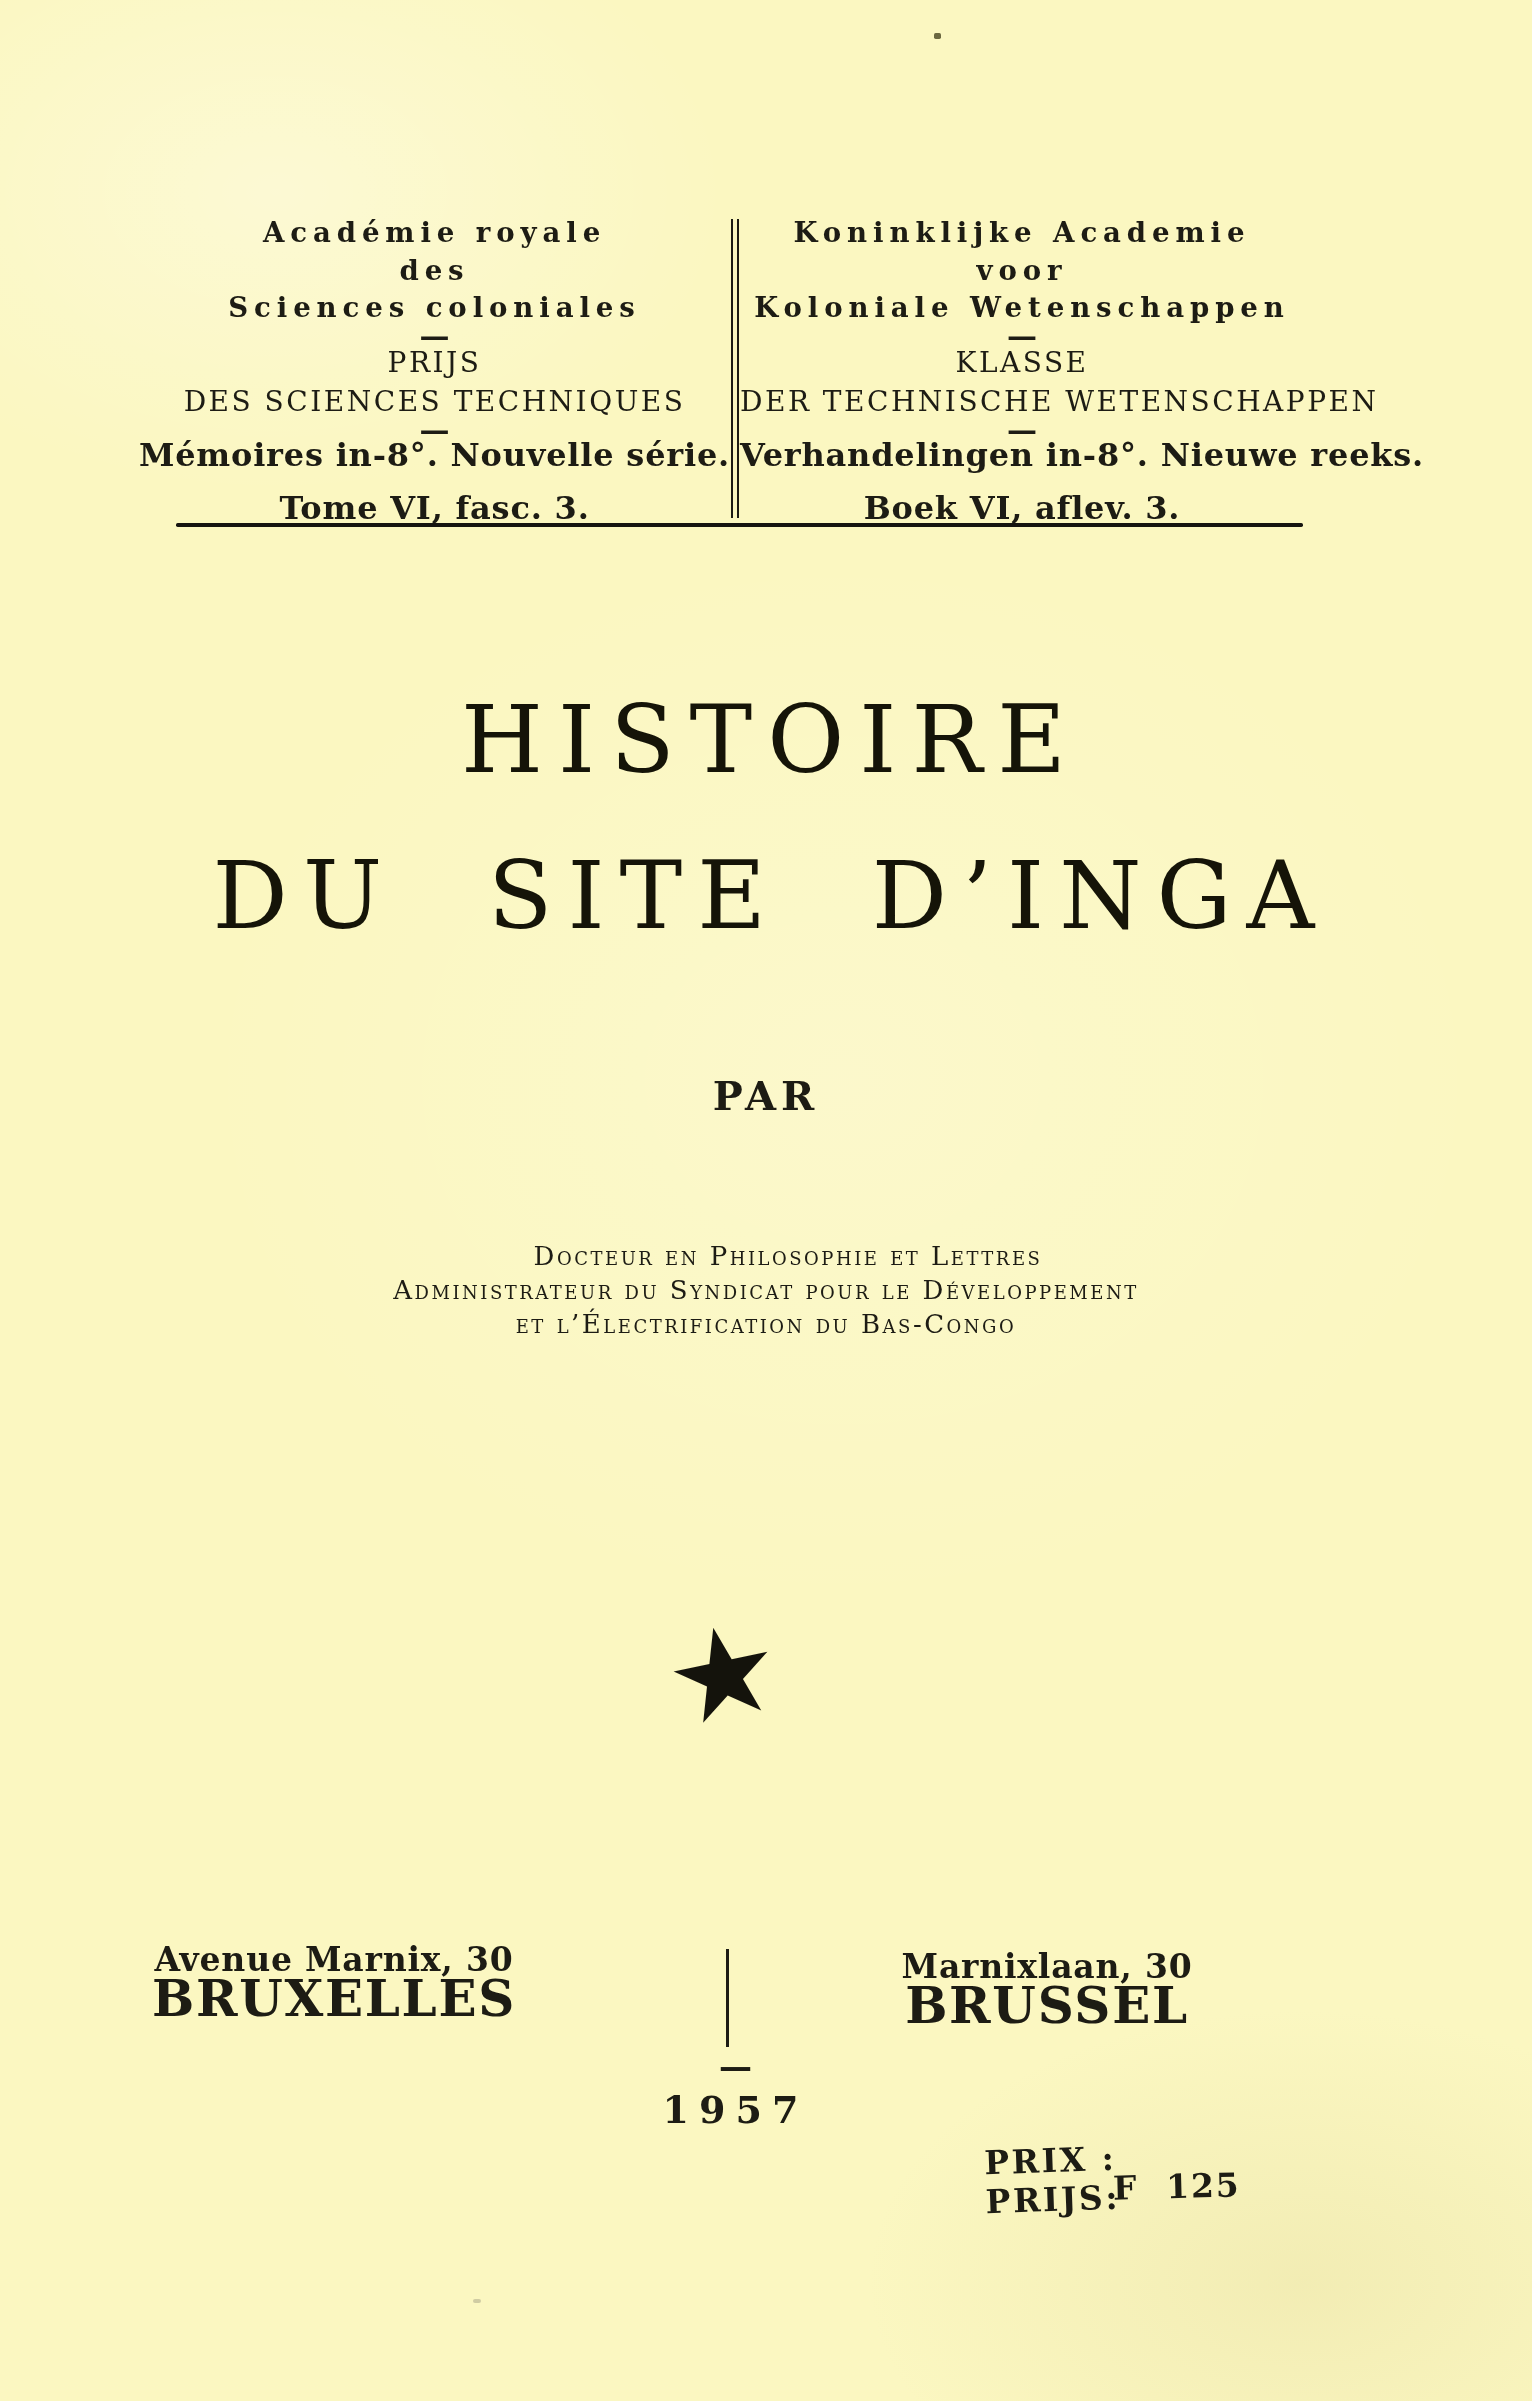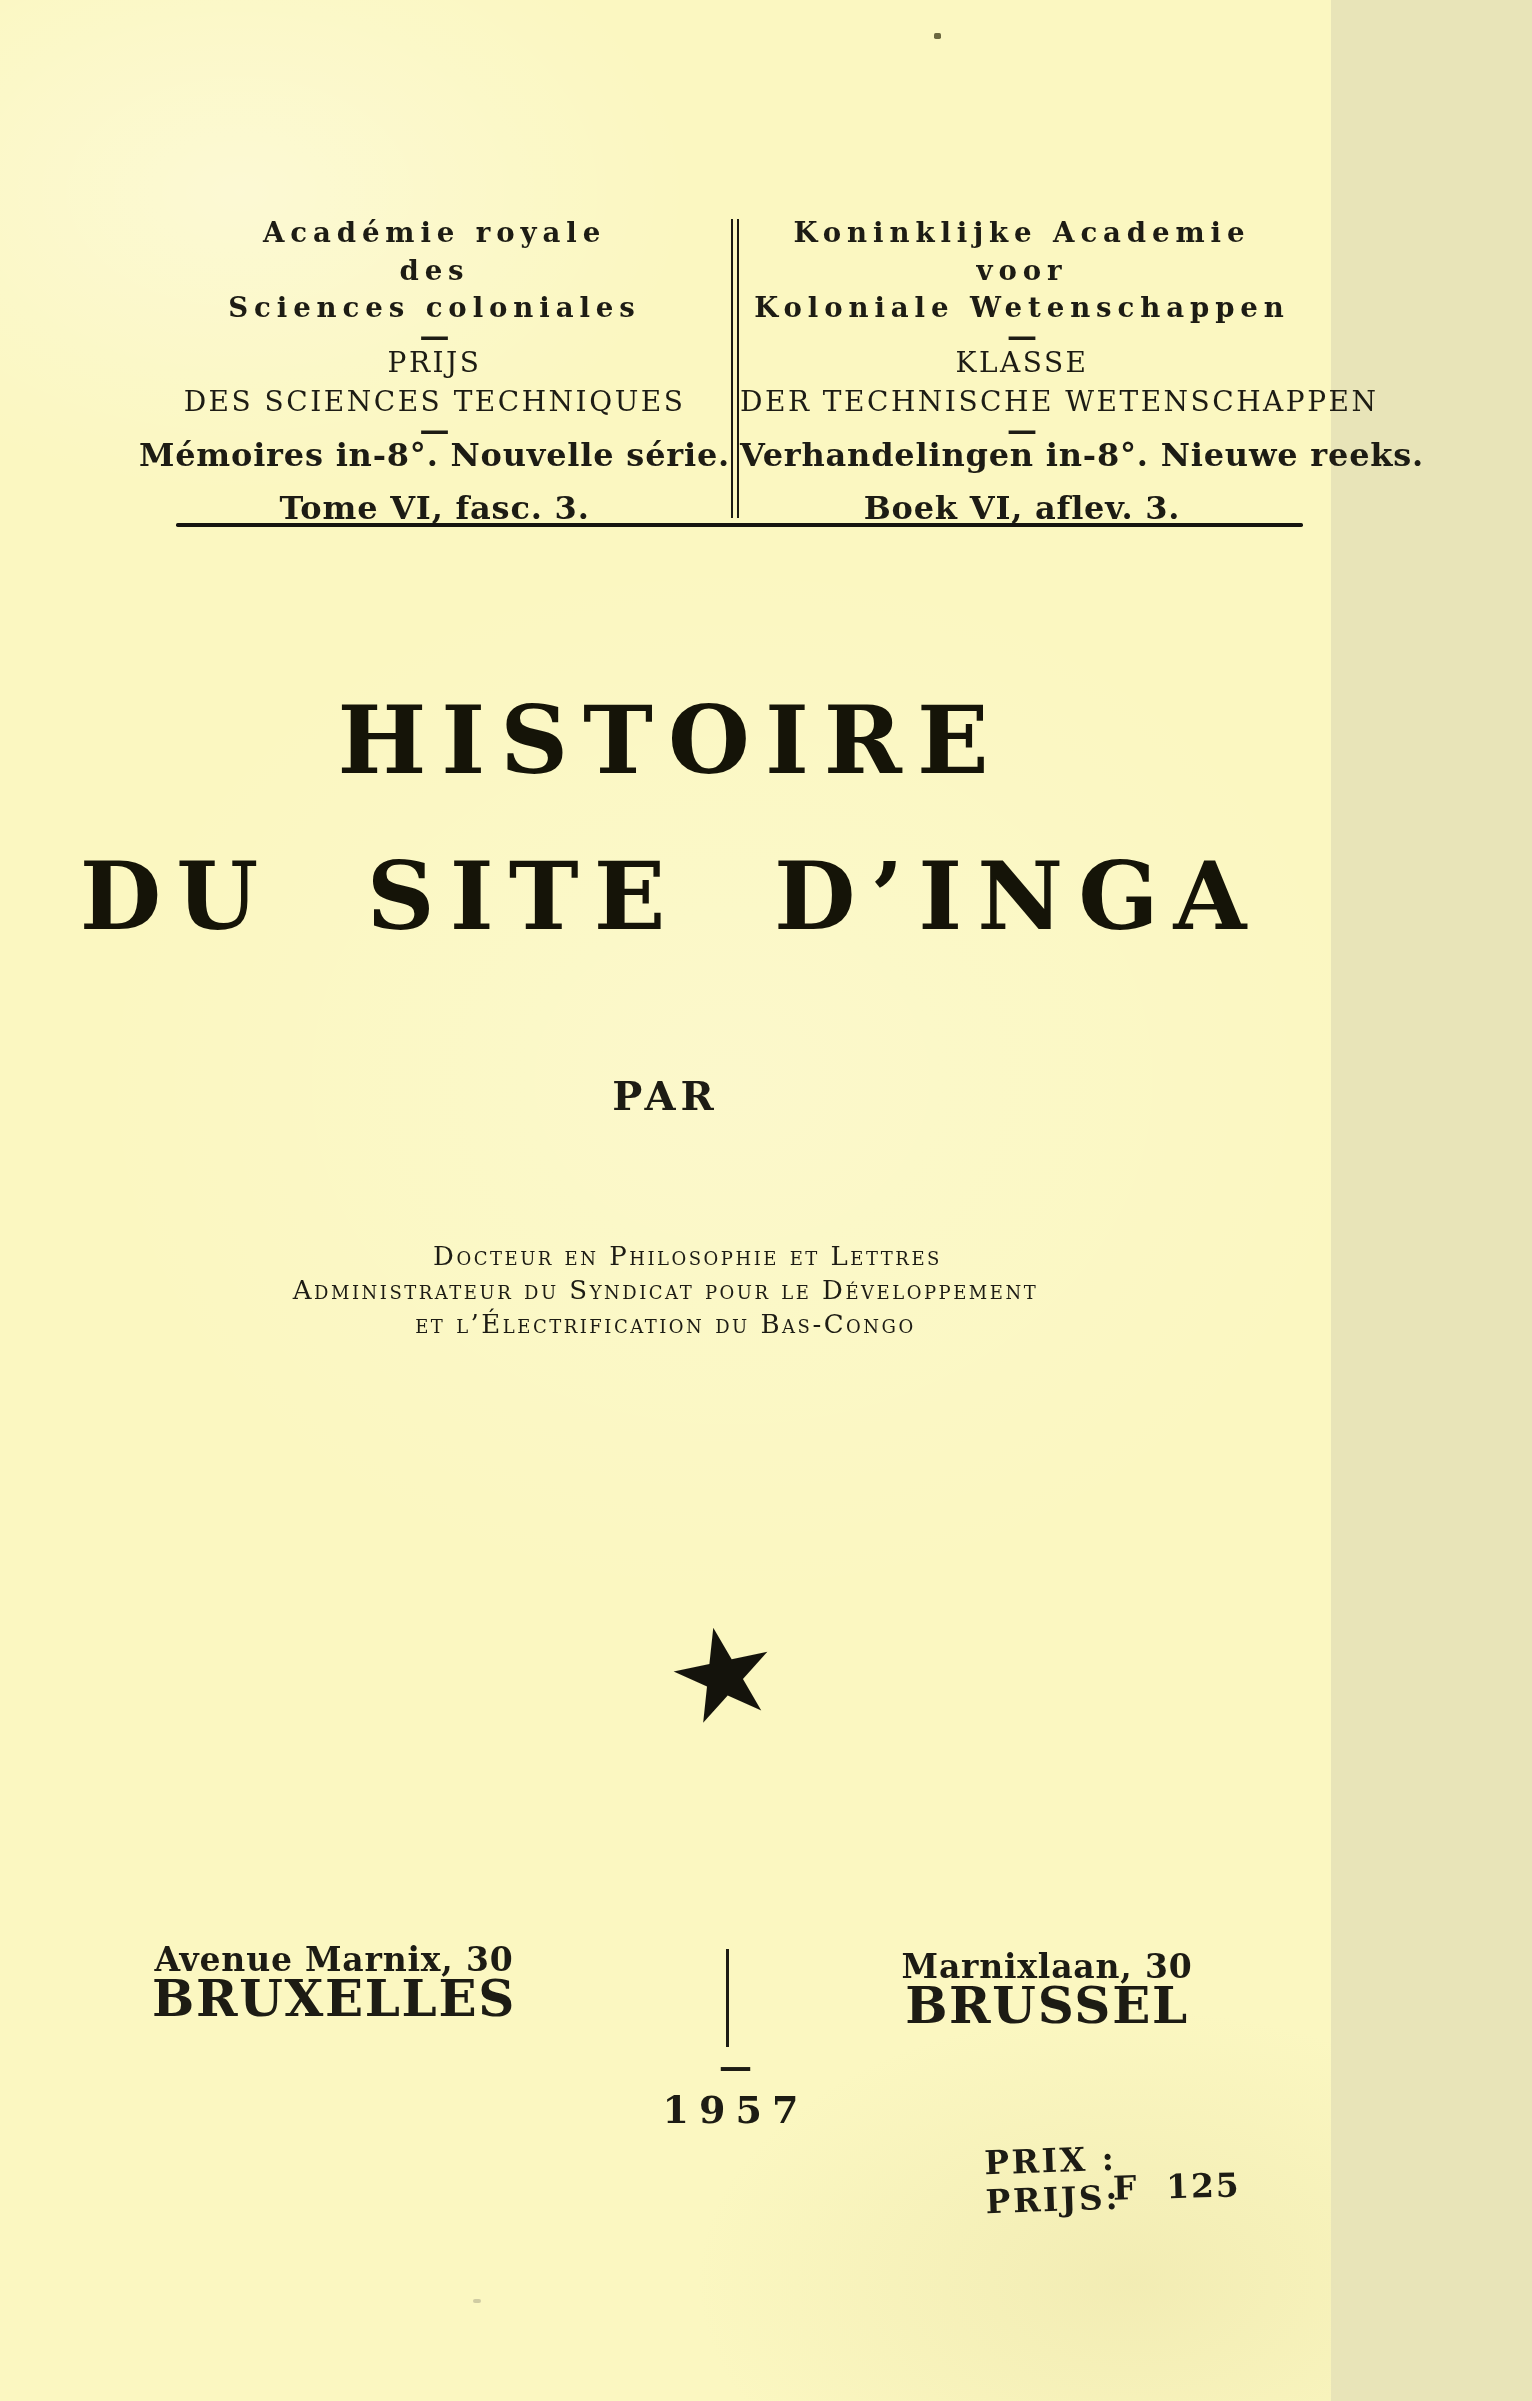--- a/index.html
+++ b/index.html
@@ -4,21 +4,21 @@
 <style>
   html,body{margin:0;padding:0;}
   body{
     width:1532px;height:2401px;
     font-family:"DejaVu Serif","Liberation Serif",serif;
     background:#e8e4b8;
     position:relative;
     overflow:hidden;
   }
   .page{
-    position:absolute;left:0;top:0;width:1331px;height:2401px;
+    position:absolute;left:0;top:0;width:1532px;height:2401px;
     background:
       radial-gradient(ellipse 752px 502px at 18% 8%, rgba(255,255,255,0.30), rgba(255,255,255,0) 60%),
       radial-gradient(ellipse 919px 752px at 55% 45%, rgba(255,255,250,0.18), rgba(255,255,255,0) 70%),
       radial-gradient(ellipse 669px 418px at 85% 95%, rgba(216,205,140,0.25), rgba(216,205,140,0) 65%),
       #fbf7c1;
     color:#1d1c14;
   }
 
   
   .hdr-col{position:absolute;top:0;}
@@ -37,21 +37,21 @@
     box-sizing:border-box;
     border-left:2.5px solid #1d1c14;border-right:2.5px solid #1d1c14;
   }
   .h-rule{
     position:absolute;left:176px;top:523px;width:1127px;height:4.2px;
     background:#161510;border-radius:1.7px;
   }
 
   
   .title-line{position:absolute;left:10px;right:0;text-align:center;
-    font-weight:bold;color:#151408;white-space:nowrap;}
+    font-weight:normal;color:#151408;white-space:nowrap;}
   .title1{top:690px;font-size:94px;line-height:100px;letter-spacing:15px;}
   .title2{top:846px;font-size:94px;line-height:100px;letter-spacing:15px;word-spacing:46px;}
 
   
   .par{position:absolute;left:0;right:0;top:1072px;text-align:center;
     font-size:40px;letter-spacing:5px;font-weight:bold;}
   .author{position:absolute;left:0;right:0;top:1172px;text-align:center;
     font-size:38px;font-weight:bold;letter-spacing:1.7px;word-spacing:6.7px;}
   .cred{position:absolute;left:0;right:0;text-align:center;
     font-variant:small-caps;font-size:26px;letter-spacing:2.5px;line-height:34px;white-space:nowrap;}

